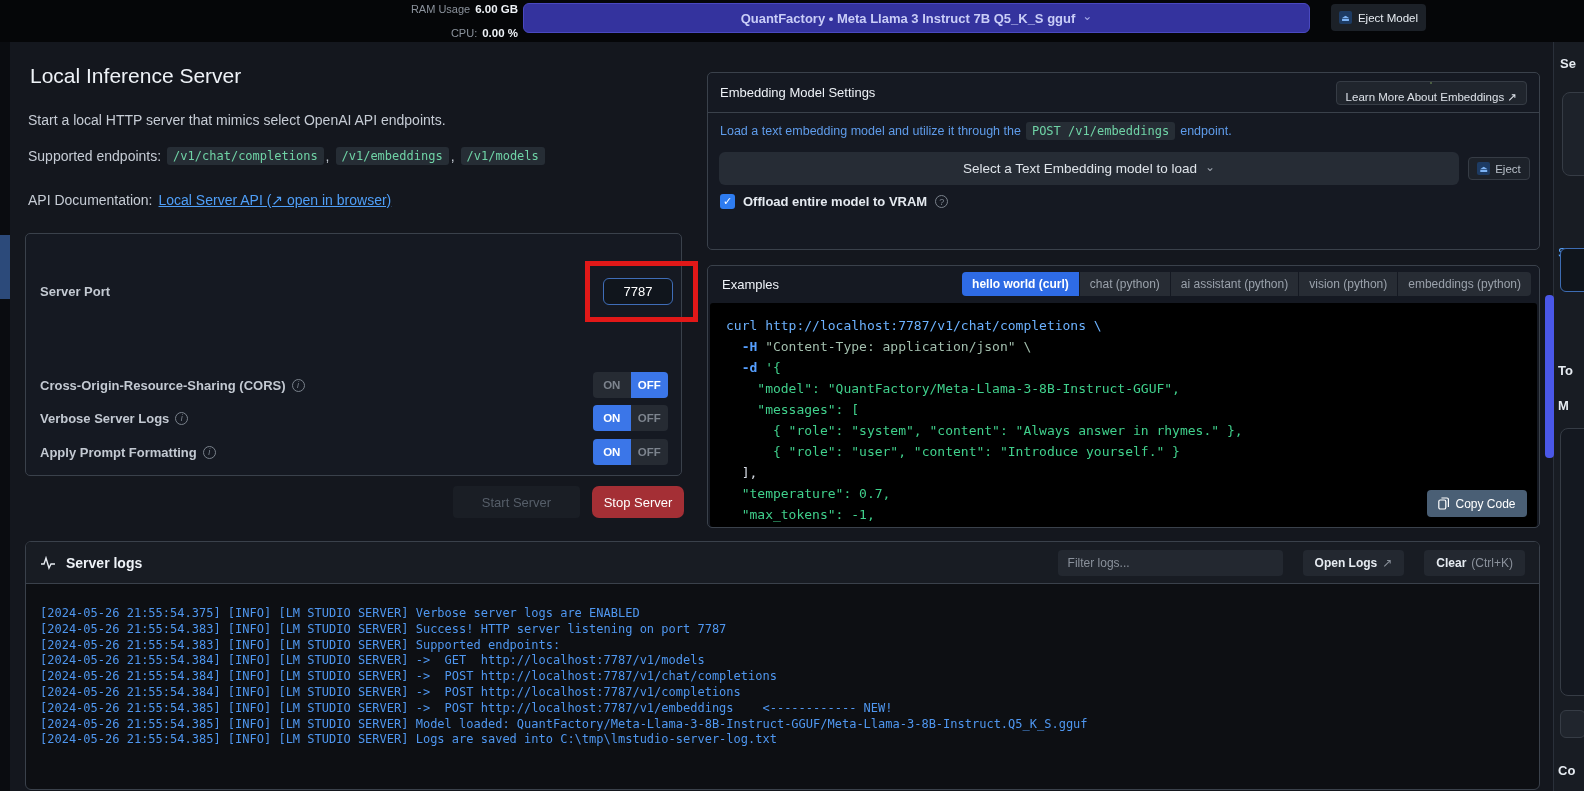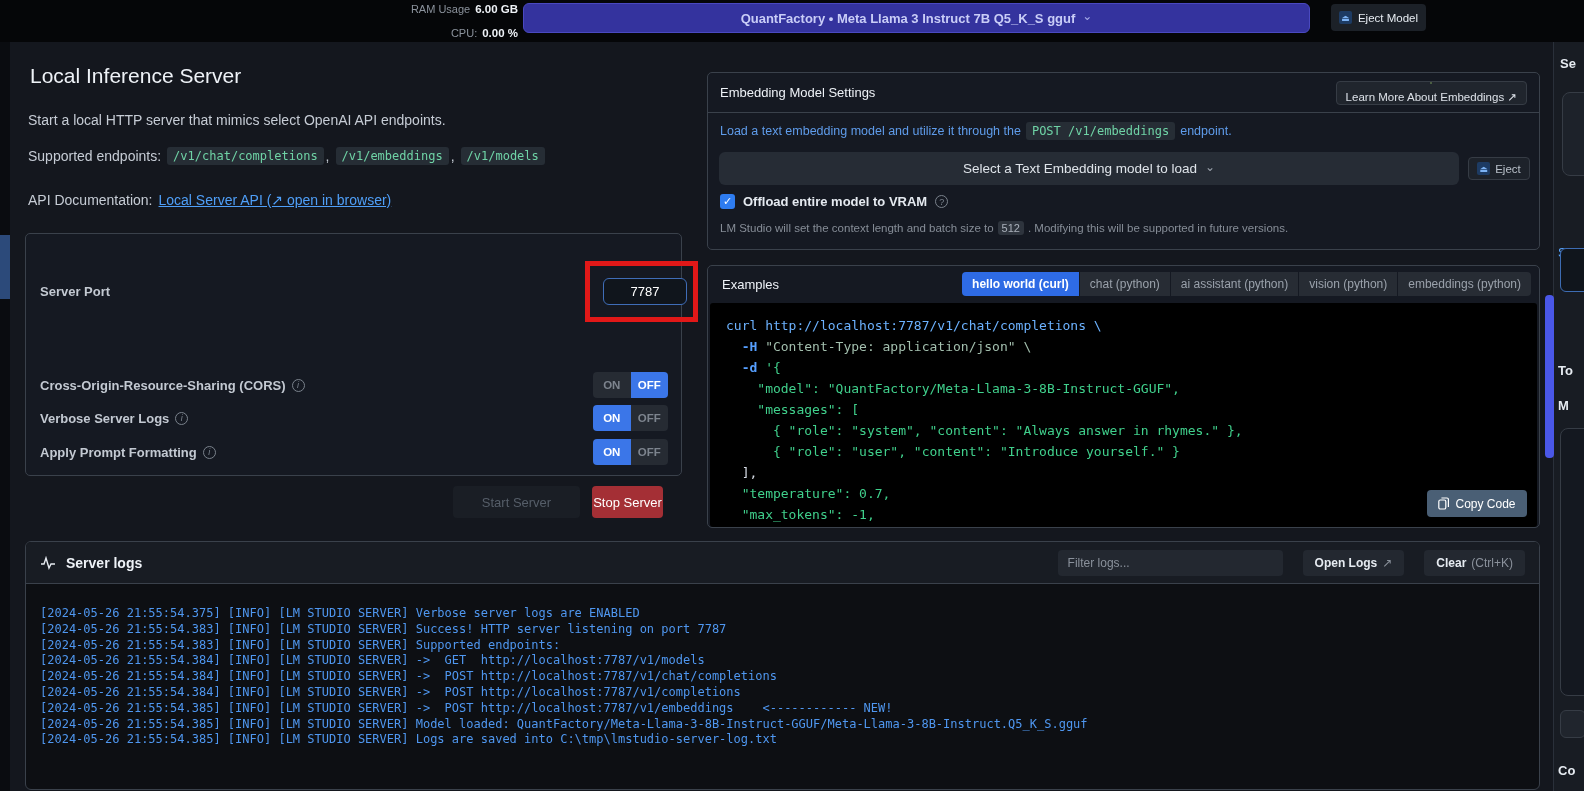--- a/index.html
+++ b/index.html
@@ -40,36 +40,36 @@
     background:#262d35; border-radius:3px; padding:2px 6px; }
   .comma { color:#c6ccd5; margin-left:-4px; }
   .doc-link { color:#4f9ff8; text-decoration:underline; cursor:pointer; }
 
   
   .panel { border:1px solid #3a414b; border-radius:5px; background:#151922; }
   .config-panel { left:25px; top:233px; width:657px; height:243px; }
   .panel-head { height:35px; border-bottom:1px solid #3a414b; display:flex; align-items:center;
     padding:0 14px; font-size:13px; color:#eef2f7; }
   .sp-label { position:absolute; left:14px; top:50px; font-size:13px; font-weight:700; color:#c3c9d2; }
-  .port-input { position:absolute; left:577px; top:44px; width:84px; height:27px; background:#10151c;
+  .port-input { position:absolute; left:577px; top:44px; width:70px; height:27px; background:#10151c;
     border:1px solid #3f6db8; border-radius:6px; color:#fff; font-size:13px; text-align:center;
     font-family:"Liberation Sans", sans-serif; }
   .red-annotation { left:585px; top:261px; width:113px; height:61px; border:5px solid #e11818; z-index:5; }
   .toggle-row { position:absolute; left:14px; right:13px; height:26px; display:flex; align-items:center; }
   .toggle-row.t0 { top:138px; } .toggle-row.t1 { top:171px; } .toggle-row.t2 { top:205px; }
   .t-label { font-size:13px; font-weight:700; color:#c3c9d2; display:flex; align-items:center; gap:6px; }
   .info { width:13px; height:13px; border:1px solid #7a828c; border-radius:50%; color:#7a828c;
     font-size:9px; font-style:italic; font-weight:400; display:inline-flex; align-items:center; justify-content:center; }
   .switch { margin-left:auto; width:75px; height:26px; display:flex; border-radius:4px; overflow:hidden; cursor:pointer; }
   .switch span { flex:1; display:flex; align-items:center; justify-content:center; font-size:11.5px;
     font-weight:700; background:#262b33; color:#7d848e; }
   .switch span.active { background:#3b76e8; color:#fff; }
   .btn { display:flex; align-items:center; justify-content:center; font-size:13px; border-radius:4px; cursor:pointer; }
   .start-btn { left:453px; top:486px; width:127px; height:32px; background:#1a1e25; color:#565e69; }
-  .stop-btn { left:592px; top:486px; width:71px; height:32px; background:#a42f35; color:#fff; }
+  .stop-btn { left:592px; top:486px; width:92px; height:32px; background:#a42f35; color:#fff;border-radius:7px; }
 
   
   .embed-panel { left:707px; top:72px; width:833px; height:178px; }
   .embed-head { height:40px; border-bottom:1px solid #3a414b; display:flex; align-items:center; padding:0 12px; }
   .embed-head .title { font-size:13px; color:#eef2f7; }
   .learn-btn { margin-left:auto; height:24px; display:flex; align-items:center; gap:6px; background:#20252d;
     border:1px solid #363c45; border-radius:4px; padding:0 9px; font-size:11.5px; color:#dce1e8; cursor:pointer;flex-direction:column; }
   .embed-desc { position:absolute; left:12px; top:49px; font-size:12.5px; color:#5f9ceb;
     display:flex; align-items:center; gap:5px; }
   .embed-dd { position:absolute; left:11px; top:79px; width:740px; height:33px; background:#262c35;
@@ -214,25 +214,20 @@
   </div>
   <div class="eject-sm">
     <span class="eject-ic">⏏</span>
     <span>Eject</span>
   </div>
   <div class="offload-row">
     <span class="checkbox">✓</span>
     <span class="offload-lbl">Offload entire model to VRAM</span>
     <span class="q-ic">?</span>
   </div>
-  <div class="embed-note">
-    <span>LM Studio will set the context length and batch size to</span>
-    <span class="note-badge">512</span>
-    <span>. Modifying this will be supported in future versions.</span>
-  </div>
 </div>
 
 <div class="abs panel examples-panel">
   <div class="ex-head">
     <span class="title">Examples</span>
     <div class="tabs" id="tabs">
         <div class="tab active">hello world (curl)</div>
         <div class="tab">chat (python)</div>
         <div class="tab">ai assistant (python)</div>
         <div class="tab">vision (python)</div>

